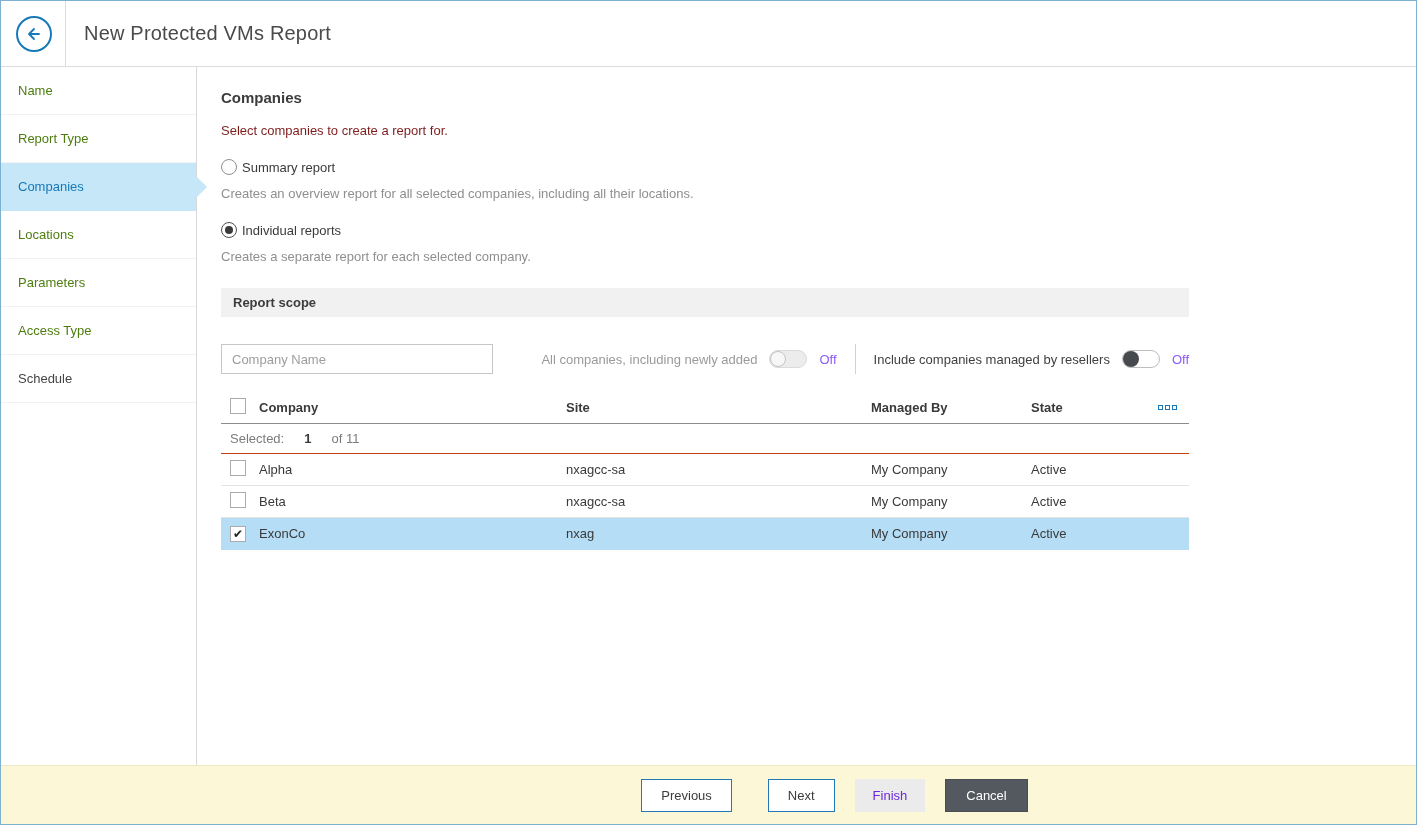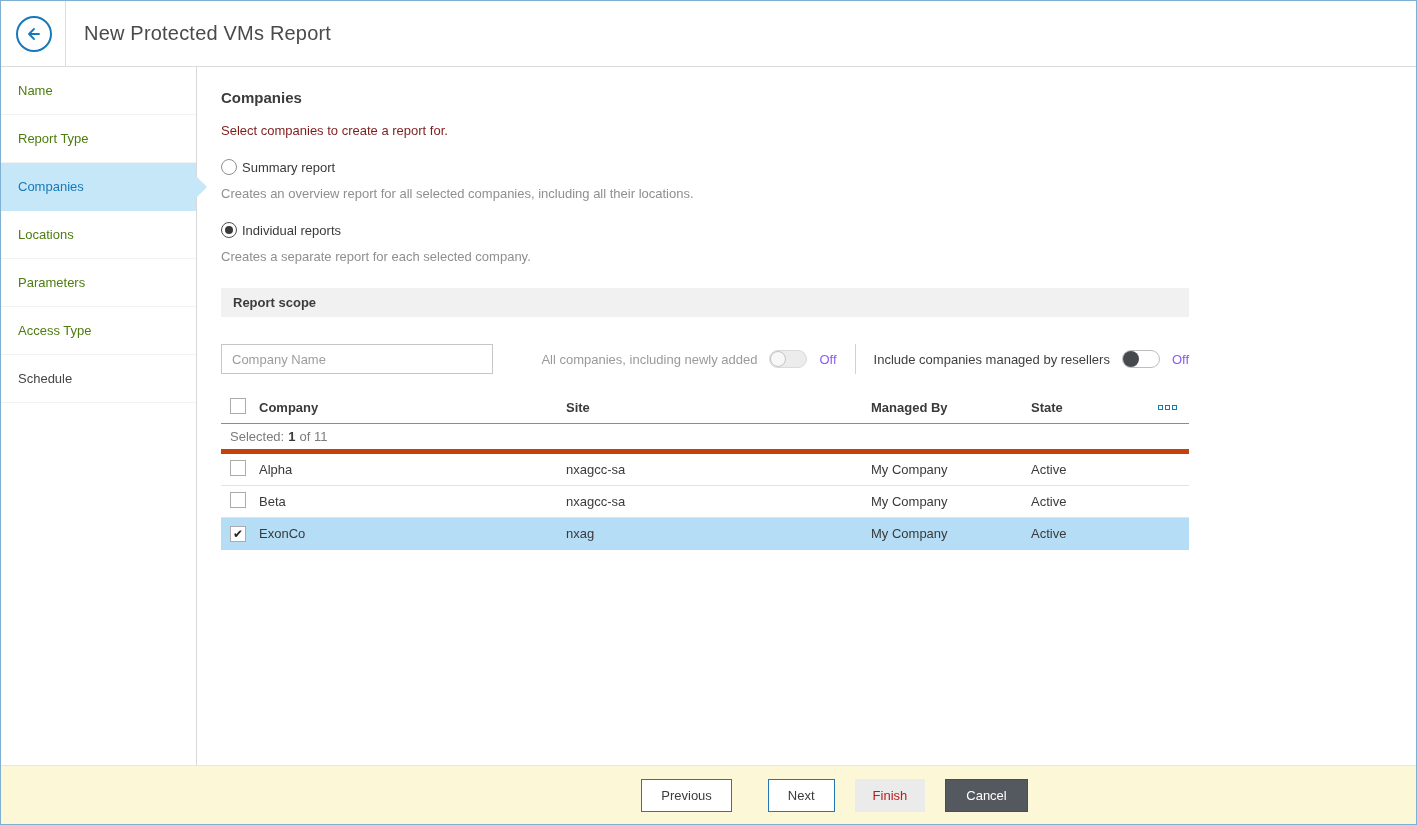--- a/index.html
+++ b/index.html
@@ -59,34 +59,34 @@
   .thead, .trow, .selected-summary { display:flex; align-items:center; padding-left:9px; }
   .thead { height:32px; border-bottom:1px solid #8c8c8c; font-weight:700; }
   .c-cb { width:29px; }
   .c-company { width:307px; }
   .c-site { width:305px; }
   .c-managed { width:160px; }
   .c-state { width:117px; }
   .c-icon { flex:1; display:flex; justify-content:flex-end; padding-right:12px; }
   .checkbox { width:16px; height:16px; border:1px solid #ababab; background:#fff; display:inline-flex; align-items:center; justify-content:center; cursor:pointer; }
   .checkbox.checked::after { content:'✔'; font-size:12px; color:#1f1f1f; line-height:1; }
-  .selected-summary { height:30px; color:#7b7b7b; border-bottom:5px solid #c2410c; gap:4px; }
+  .selected-summary { height:30px; color:#7b7b7b; border-bottom:1px solid #c2410c; gap:20px; }
   .selected-summary b { color:#3a3a3a; }
   .trow { height:32px; border-bottom:1px solid #e3e3e3; }
   .trow.selected { background:#b5ddf6; border-bottom-color:#b5ddf6; }
   .col-icon { display:inline-flex; gap:2px; cursor:pointer; align-items:center; }
   .col-icon i { width:5px; height:5px; border:1px solid #1779b8; display:block; }
 
   
   footer { flex:0 0 auto; height:59px; background:#fcf7d7; border-top:1px solid #eee8c4; display:flex; align-items:center; justify-content:center; }
   .btn-group { display:flex; gap:20px; position:relative; left:126px; }
   .btn { height:33px; font-size:13px; font-family:inherit; cursor:pointer; }
   .btn.outline { background:#fff; border:1px solid #2278b5; color:#3c3c3c; padding:0 19px; }
   .btn-next { margin-left:16px; padding:0 16px;text-align:right; }
-  .btn.disabled { background:#ebebeb; border:1px solid #ebebeb; color:#b91c1c; padding:0 17px; cursor:default; }
+  .btn.disabled { background:#ebebeb; border:1px solid #ebebeb; color:#6d28d9; padding:0 17px; cursor:default; }
   .btn.dark { background:#54585f; border:1px solid #4a4e54; color:#fff; padding:0 20px; }
 </style>
 </head>
 <body>
 
 <div class="window">
 
   <header>
     <button class="back-btn">
       <svg width="20" height="20" viewBox="0 0 24 24" fill="none" stroke="#1779b8" stroke-width="2.2" stroke-linecap="round" stroke-linejoin="round">

